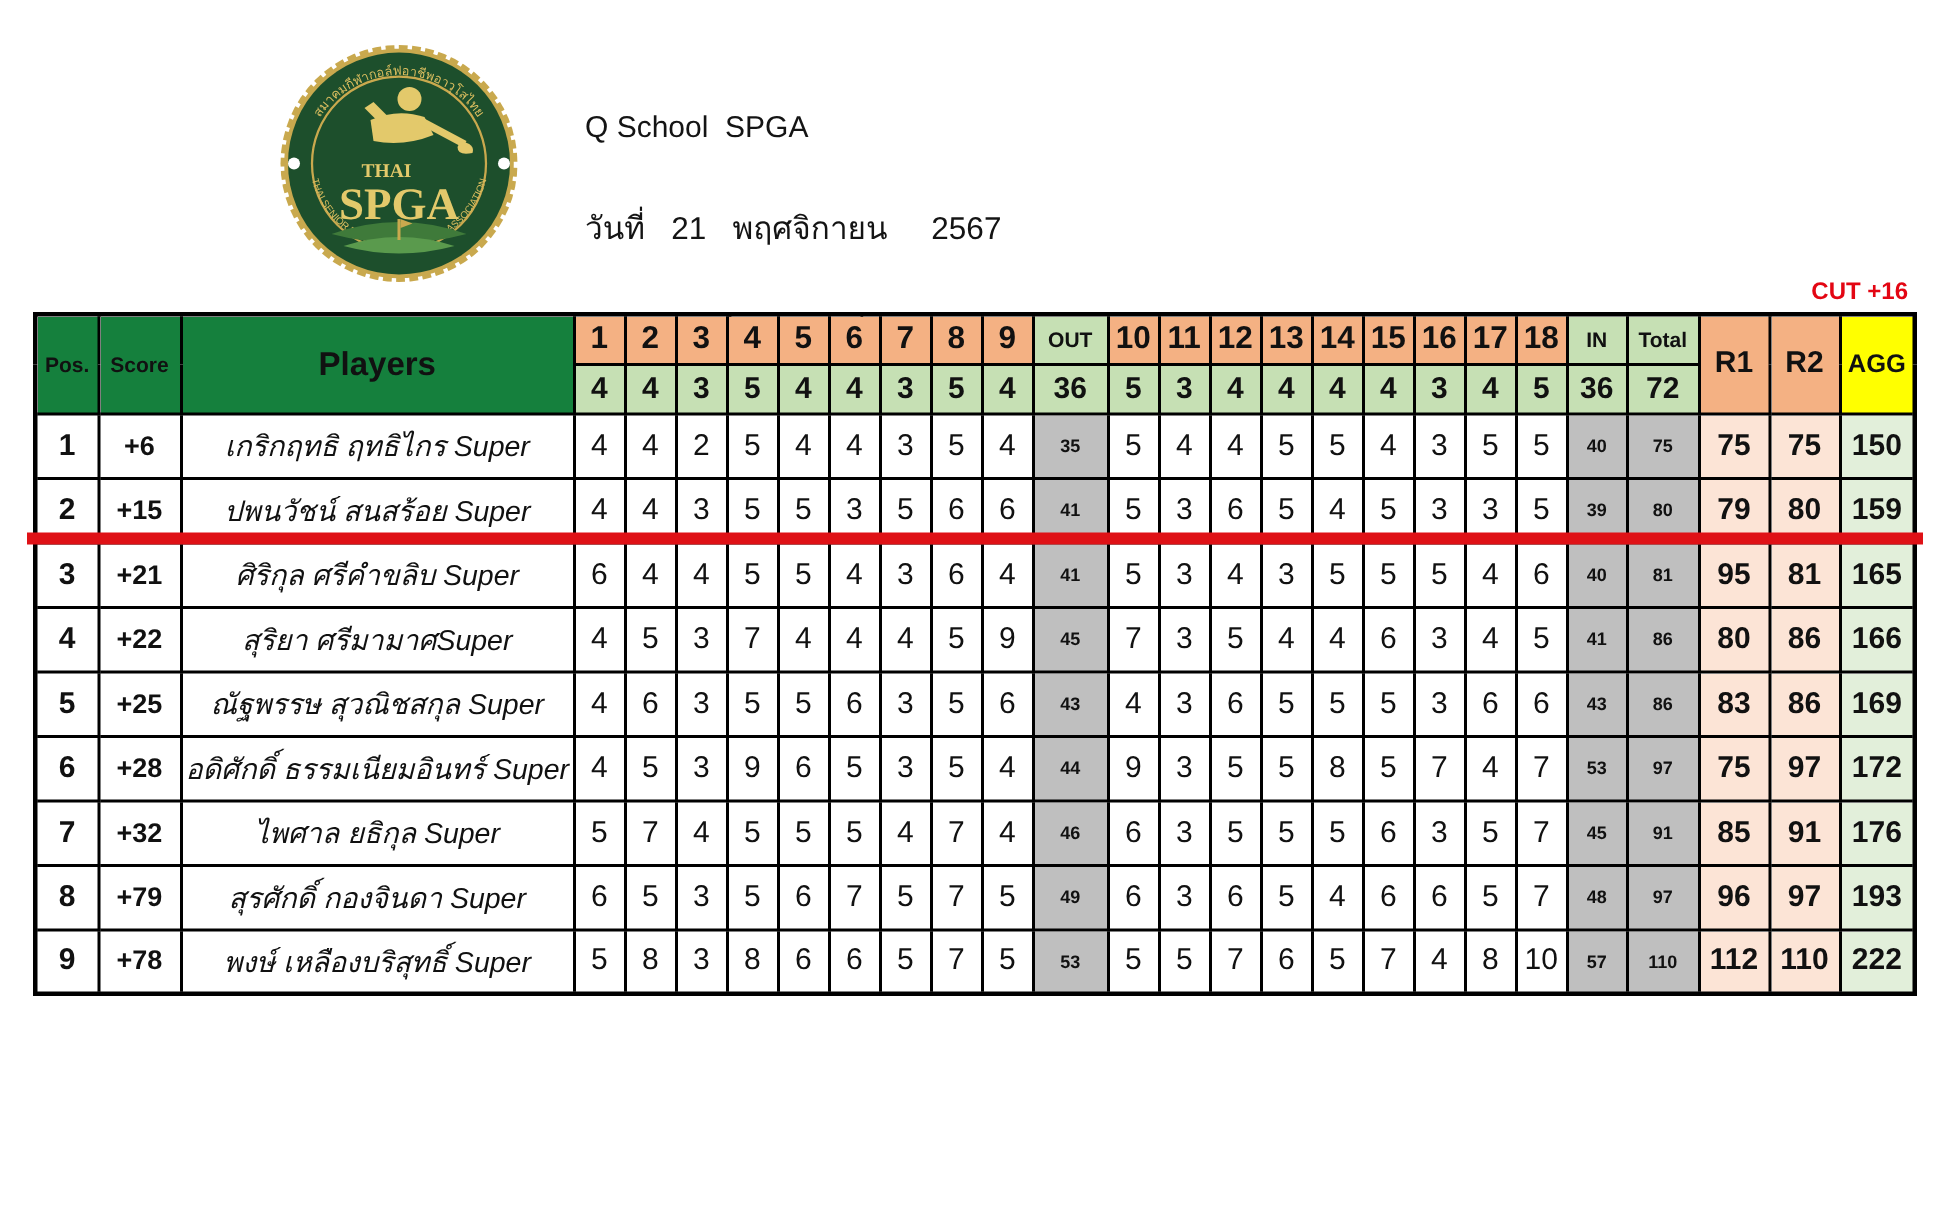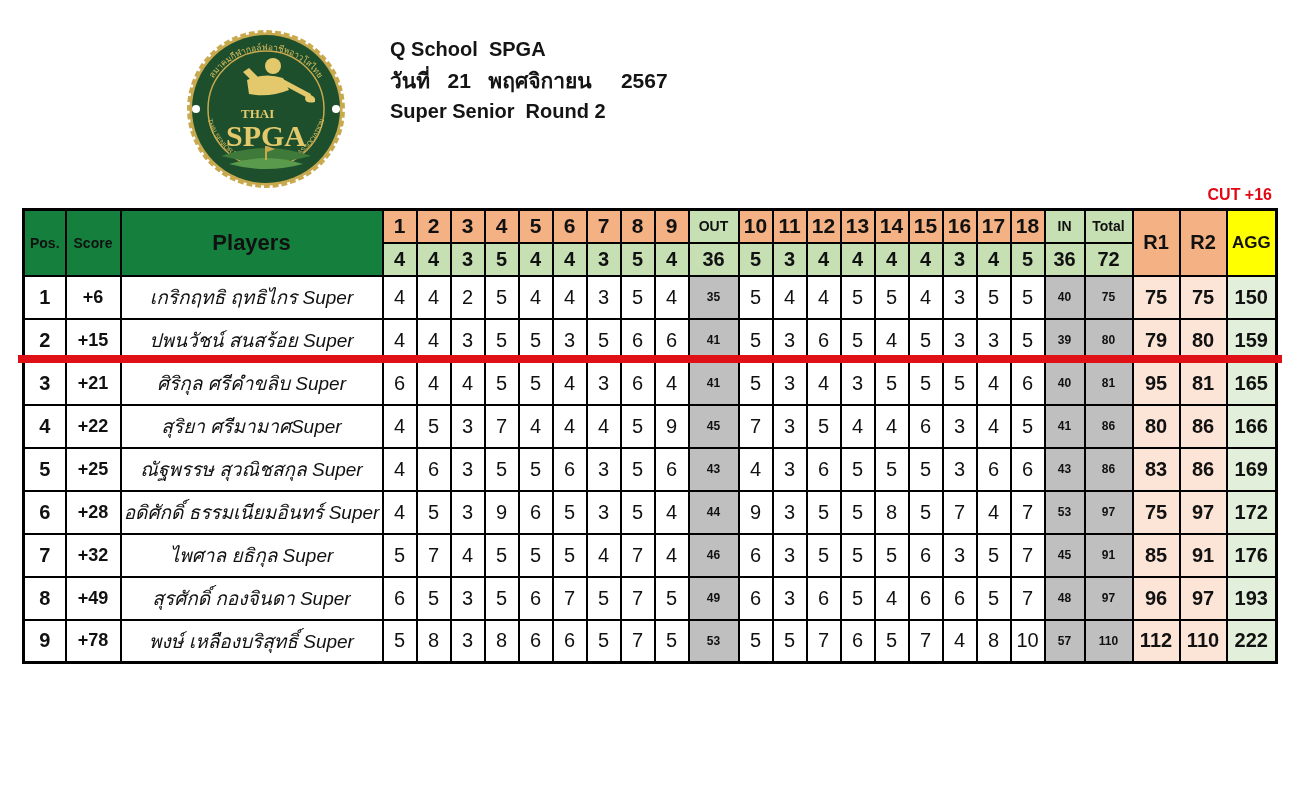--- a/index.html
+++ b/index.html
@@ -4,21 +4,21 @@
 <style>
   html,body{margin:0;padding:0;}
   body{
     width:1300px;height:812px;background:#ffffff;position:relative;
     font-family:"Liberation Sans","DejaVu Sans",sans-serif;color:#111;
     overflow:hidden;
   }
   
   .logo-wrap{position:absolute;left:185px;top:28px;width:162px;height:162px;}
   .header-text{position:absolute;left:390px;top:34px;line-height:31px;}
-  .header-text .line{white-space:pre;font-weight:bold;color:#141414;}
+  .header-text .line{white-space:pre;font-weight:normal;color:#141414;margin-top:36px;}
   .ht-en{font-size:20px;}
   .ht-th{font-size:21px;}
   .cut-label{
     position:absolute;left:1190px;top:186px;width:82px;text-align:right;
     color:#e30613;font-weight:bold;font-size:16px;white-space:pre;
   }
   
   table.board{
     position:absolute;left:22px;top:208px;width:1256px;
     border-collapse:collapse;table-layout:fixed;
@@ -389,21 +389,21 @@
         <td class="c-hole">5</td>
         <td class="c-hole">7</td>
         <td class="c-gray">45</td>
         <td class="c-gray">91</td>
         <td class="c-r">85</td>
         <td class="c-r">91</td>
         <td class="c-agg">176</td>
       </tr>
       <tr>
         <td class="c-pos">8</td>
-        <td class="c-score">+49</td>
+        <td class="c-score">+79</td>
         <td class="c-name">สุรศักดิ์  กองจินดา Super</td>
         <td class="c-hole">6</td>
         <td class="c-hole">5</td>
         <td class="c-hole">3</td>
         <td class="c-hole">5</td>
         <td class="c-hole">6</td>
         <td class="c-hole">7</td>
         <td class="c-hole">5</td>
         <td class="c-hole">7</td>
         <td class="c-hole">5</td>

